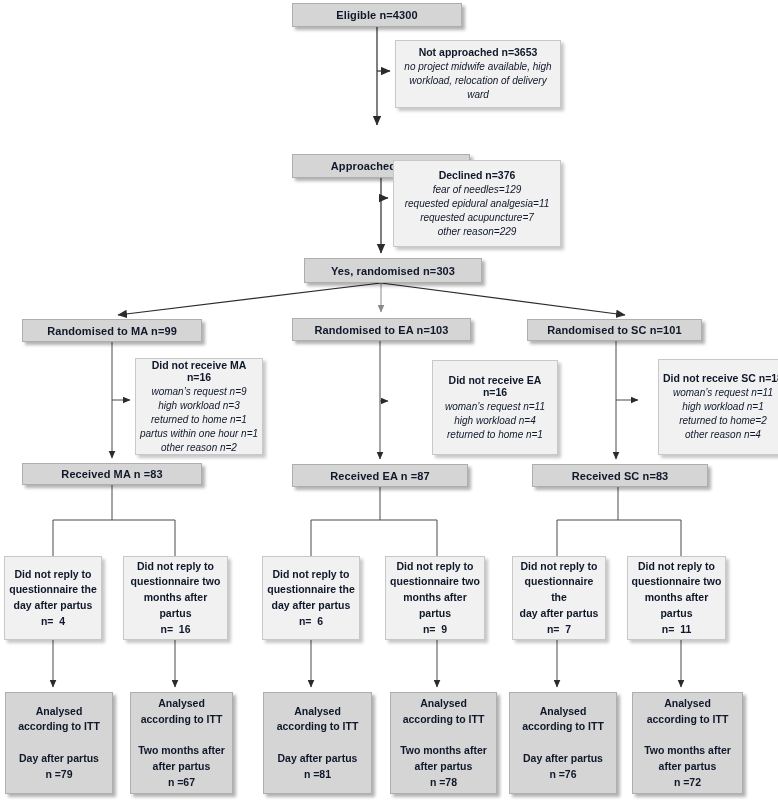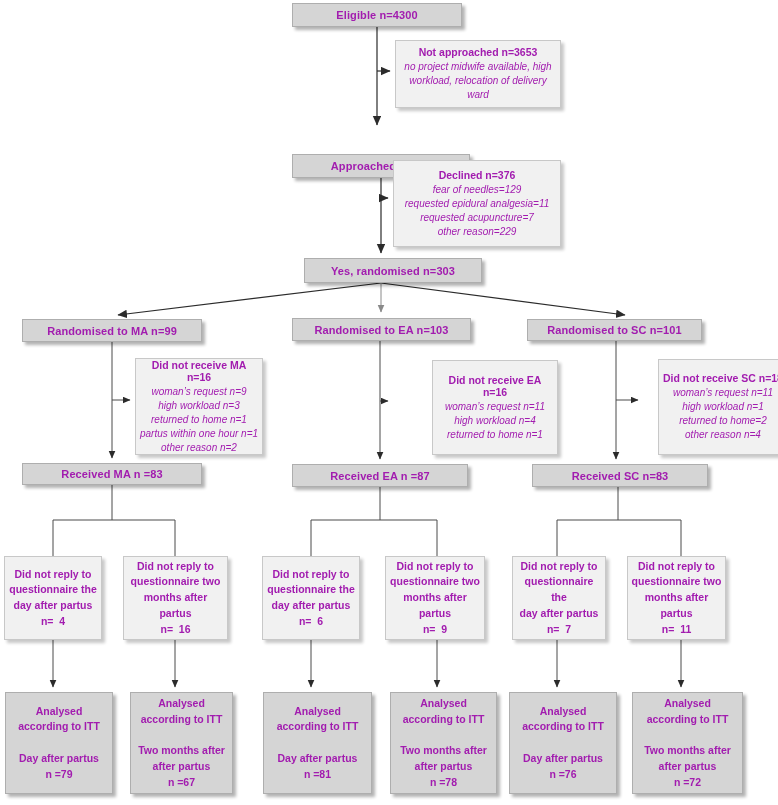--- a/index.html
+++ b/index.html
@@ -4,21 +4,21 @@
 <style>
   html,body { margin:0; padding:0; background:#ffffff; }
   .canvas {
     position:relative; width:778px; height:805px; overflow:hidden;
     font-family:"Liberation Sans", sans-serif; background:#ffffff;
   }
   svg.wires { position:absolute; left:0; top:0; z-index:0; }
   .box {
     position:absolute; z-index:1; box-sizing:border-box;
     display:flex; flex-direction:column; align-items:center; justify-content:center;
-    text-align:center; color:#a21caf; padding:2px 3px;
+    text-align:center; color:#0f172a; padding:2px 3px;
   }
   .solid {
     background:#d5d5d5; border:1px solid #aeaeae;
     box-shadow:3px 3px 3px rgba(0,0,0,0.30);
   }
   .light {
     background:#f1f1f1; border:1px solid #c8c8c8;
     box-shadow:3px 3px 3px rgba(0,0,0,0.22);
   }
   .title { font-weight:bold; font-size:11px; letter-spacing:0.1px; }

